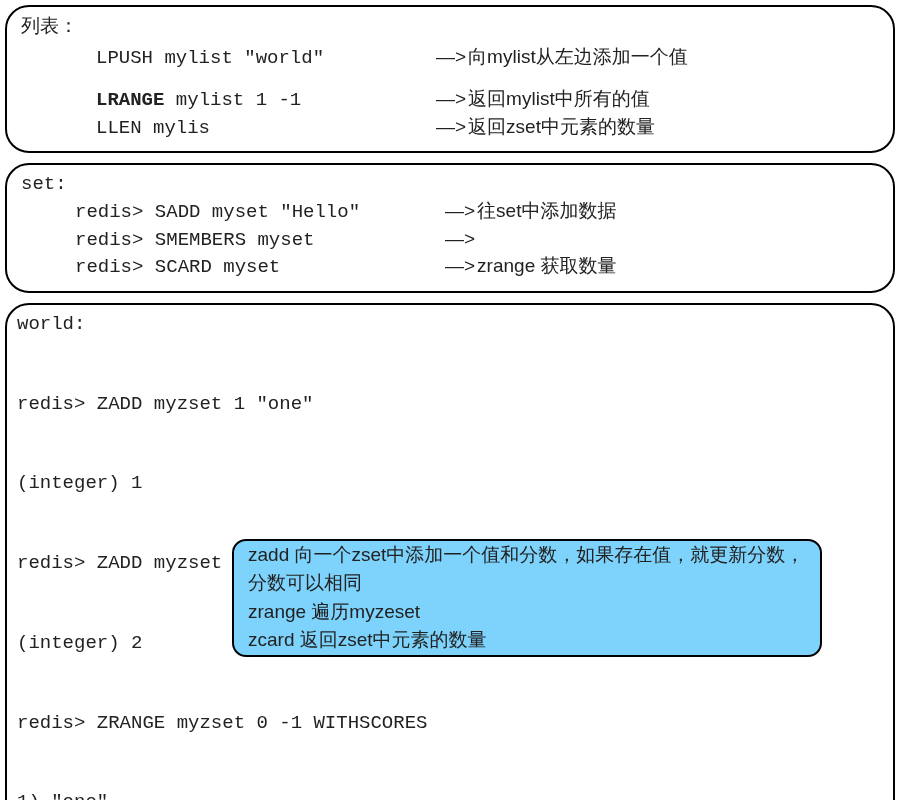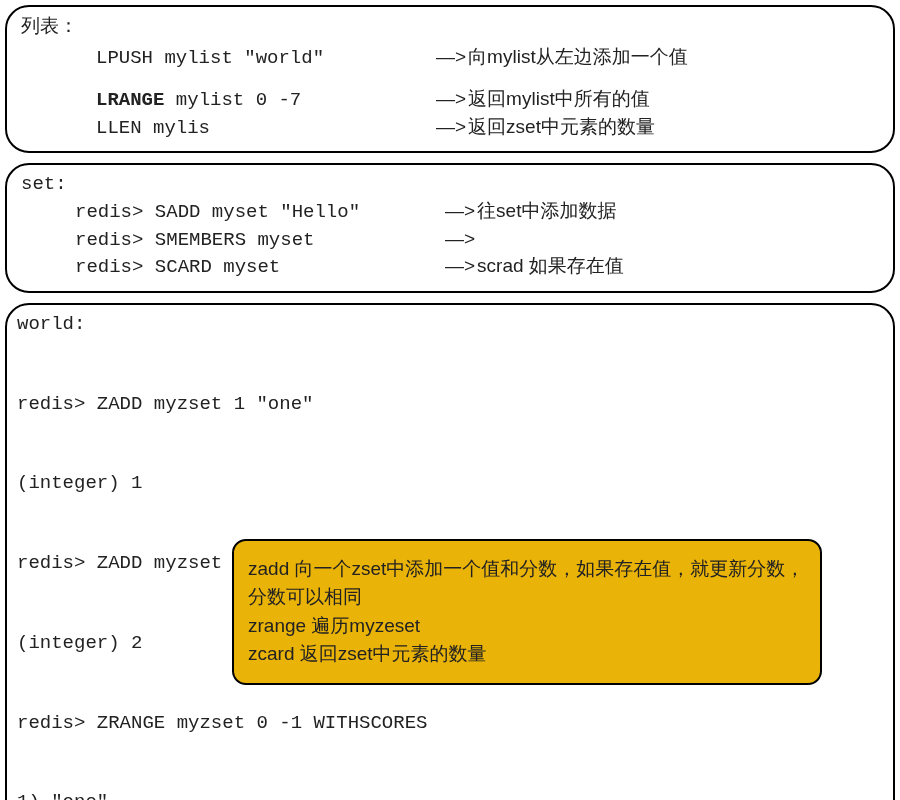--- a/index.html
+++ b/index.html
@@ -47,22 +47,22 @@
     font-family: "Microsoft YaHei", "PingFang SC", sans-serif;
     text-align: right;
   }
   .col-left { width: 340px; flex: 0 0 auto; }
   .col-left2 { width: 370px; flex: 0 0 auto; }
   .zset-lines { white-space: pre; }
   .inner-box {
     position: absolute;
     border: 2px solid #000;
     border-radius: 14px;
-    background: #eab308;
-    padding: 14px 14px;
+    background: #7dd3fc;
+    padding: 0 14px;
     left: 225px;
     top: 234px;
     width: 590px;
     font-family: "Microsoft YaHei", "PingFang SC", sans-serif;
     font-size: 19px;
     line-height: 1.5;
     box-sizing: border-box;
   }
 </style>
 </head>
@@ -71,21 +71,21 @@
 <div class="card">
   <div class="title">列表：</div>
 
   <div class="row indent1">
     <span class="col-left"><span class="cmd">LPUSH mylist "world"</span></span>
     <span class="arrow">—&gt;</span>
     <span class="desc">向mylist从左边添加一个值</span>
   </div>
 
   <div class="row indent1">
-    <span class="col-left"><span class="cmd bold">LRANGE</span><span class="cmd"> mylist 0 -7</span></span>
+    <span class="col-left"><span class="cmd bold">LRANGE</span><span class="cmd"> mylist 1 -1</span></span>
     <span class="arrow">—&gt;</span>
     <span class="desc">返回mylist中所有的值</span>
   </div>
 
   <div class="row indent1">
     <span class="col-left"><span class="cmd">LLEN mylis</span></span>
     <span class="arrow">—&gt;</span>
     <span class="desc">返回zset中元素的数量</span>
   </div>
 </div>
@@ -100,21 +100,21 @@
   </div>
 
   <div class="row indent2">
     <span class="col-left2"><span>redis&gt; </span><span class="cmd">SMEMBERS myset</span></span>
     <span class="arrow">—&gt;</span>
   </div>
 
   <div class="row indent2">
     <span class="col-left2"><span>redis&gt; </span><span class="cmd">SCARD myset</span></span>
     <span class="arrow">—&gt;</span>
-    <span class="desc">scrad 如果存在值</span>
+    <span class="desc">zrange 获取数量</span>
   </div>
 </div>
 
 <div class="card" style="padding-left:10px; padding-right:10px;">
   <div>world:</div>
   <div class="zset-lines">
     <div>redis&gt; ZADD myzset 1 "one"</div>
     <div>(integer) 1</div>
     <div>redis&gt; ZADD myzset 2 "two" 3 "three"</div>
     <div>(integer) 2</div>

